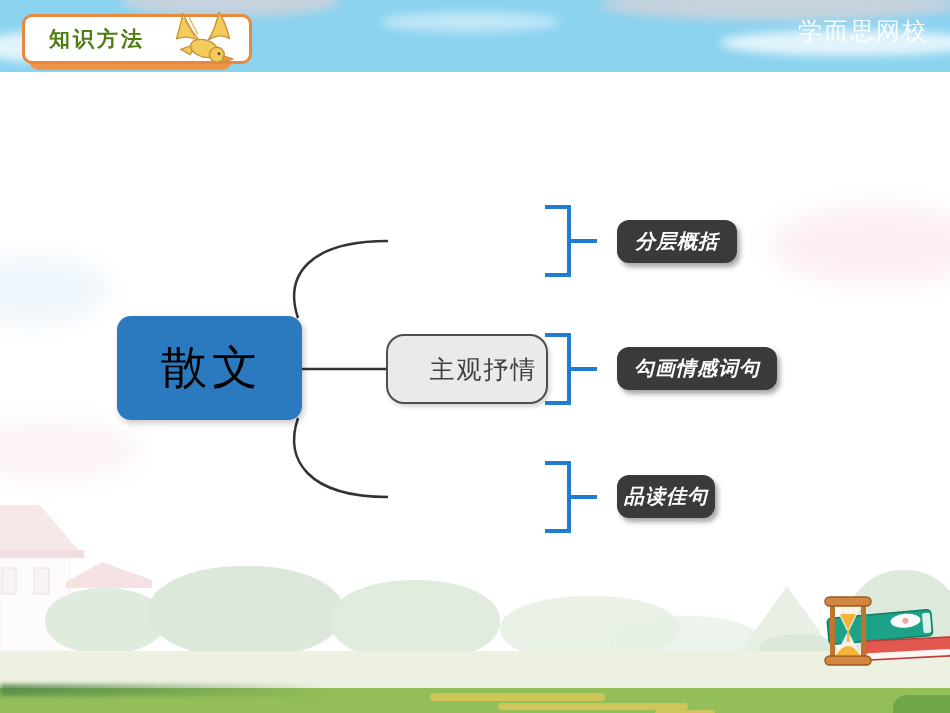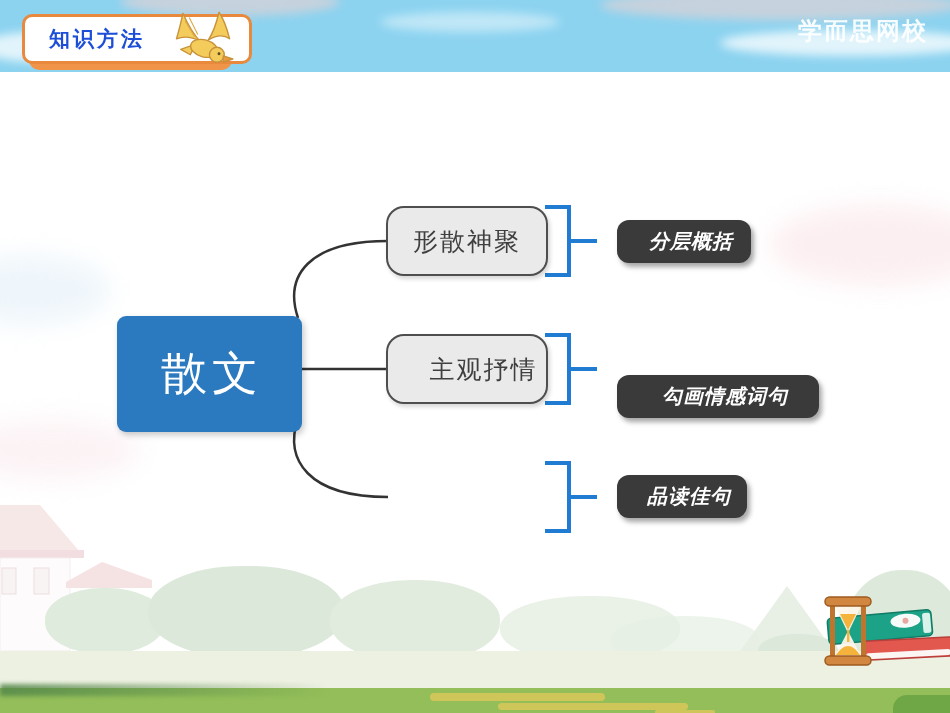--- a/index.html
+++ b/index.html
@@ -10,31 +10,31 @@
   
   .sky{position:absolute;left:0;top:0;width:950px;height:72px;background:var(--sky,#8CD3F0);z-index:1;}
   .cloud{position:absolute;border-radius:50%;filter:blur(5px);}
   .cloud.white{background:rgba(255,255,255,.75);}
   .cloud.pink{background:rgba(246,210,206,.55);}
   
   .wisp{position:absolute;border-radius:50%;filter:blur(12px);z-index:1;}
   
   .watermark{
     position:absolute;top:15px;right:22px;z-index:6;
-    font-size:24px;letter-spacing:2px;color:rgba(255,255,255,.92);font-weight:700;
+    font-size:24px;letter-spacing:2px;color:rgba(255,255,255,.92);font-weight:400;
   }
   
   .badge{position:absolute;left:22px;top:14px;z-index:7;width:240px;height:70px;}
   .badge-back{position:absolute;left:7px;top:9px;width:203px;height:47px;background:var(--badge-shadow-orange,#EF9449);border-radius:10px;}
   .badge-front{
     position:absolute;left:0;top:0;width:200px;height:44px;background:#ffffff;
     border:3px solid var(--badge-orange,#E8893D);border-radius:10px;
     display:flex;align-items:center;padding-left:24px;box-sizing:content-box;
   }
-  .badge-label{font-size:21px;font-weight:bold;color:#1d4ed8;letter-spacing:3px;}
+  .badge-label{font-size:21px;font-weight:bold;color:#4d7c0f;letter-spacing:3px;}
   .bird{position:absolute;left:146px;top:-4px;width:68px;height:64px;}
   
   .title{
     position:absolute;left:52px;top:104px;margin:0;z-index:4;
     font-size:24px;font-weight:bold;color:#333333;letter-spacing:1px;
   }
   
   .scenery{position:absolute;inset:0;z-index:1;}
   .house{position:absolute;left:0;top:478px;opacity:.6;}
   .bush{position:absolute;background:#DFEBDD;border-radius:48%;}
@@ -45,44 +45,43 @@
   .grass-dark-patch{position:absolute;left:893px;top:695px;width:57px;height:18px;background:#6FA646;border-top-left-radius:14px;}
   .streak{position:absolute;background:#D9C85A;border-radius:6px;opacity:.85;}
   .mountain{position:absolute;left:712px;top:586px;width:150px;height:104px;background:#E6EEE3;
     clip-path:polygon(50% 0,100% 100%,0 100%);opacity:.9;}
   .hourglass-books{position:absolute;left:820px;top:592px;width:130px;height:80px;z-index:2;}
   
   .connectors{position:absolute;left:0;top:0;z-index:2;}
   .connector{stroke:#333333;stroke-width:2.5;fill:none;}
   .bracket{stroke:var(--bracket-blue,#1F7CD2);stroke-width:4;fill:none;}
   .root-node{
-    position:absolute;left:117px;top:316px;width:185px;height:116px;z-index:3;
-    background:var(--root-node-blue,#2B7ABF);border-radius:9px;
+    position:absolute;left:117px;top:316px;width:185px;height:104px;z-index:3;
+    background:var(--root-node-blue,#2B7ABF);border-radius:14px;
     display:flex;align-items:center;justify-content:center;
-    color:#ffffff;font-size:46px;letter-spacing:5px;text-indent:5px;
+    color:#000000;font-size:46px;letter-spacing:5px;text-indent:5px;
     box-shadow:2px 3px 6px rgba(0,0,0,.22);
   }
   .feature-box{
     position:absolute;left:386px;width:162px;height:70px;z-index:3;
     background:var(--feature-box-gray,#EAEAEA);
     border:2.5px solid var(--feature-box-border,#4E4E4E);border-radius:18px;
     display:flex;align-items:center;justify-content:center;box-sizing:border-box;
     color:#3F3F3F;font-size:25px;letter-spacing:2px;
     box-shadow:2px 3px 4px rgba(0,0,0,.16);
   }
   .fb1{top:206px;} .fb2{top:334px;padding-left:33px;} .fb3{top:462px;}
   .method-box{
     position:absolute;left:617px;height:43px;z-index:3;
     background:var(--method-box-dark,#3A3A3A);border-radius:12px;
     display:flex;align-items:center;justify-content:center;
     color:#ffffff;font-size:20px;font-weight:bold;font-style:italic;letter-spacing:1px;
     box-shadow:3px 4px 5px rgba(0,0,0,.35);
-    padding-left:14px;
   }
-  .mb1{top:220px;width:120px;} .mb2{top:347px;width:188px;margin-top:28px;} .mb3{top:475px;width:116px;}
+  .mb1{top:220px;width:120px;} .mb2{top:347px;width:160px;} .mb3{top:475px;width:98px;}
   .annotation{
     position:absolute;left:812px;top:340px;width:110px;z-index:3;
     font-size:19px;line-height:27px;letter-spacing:1px;color:#111111;
   }
 </style>
 </head>
 <body>
 
 <div class="stage">
 
@@ -174,21 +173,20 @@
     <path class="connector" d="M298,318 C284,276 308,241 388,241"></path>
     <path class="connector" d="M302,369 H388"></path>
     <path class="connector" d="M298,418 C284,460 308,497 388,497"></path>
     <path class="bracket" d="M545,207 H569 V275 H545 M569,241 H597"></path>
     <path class="bracket" d="M545,335 H569 V403 H545 M569,369 H597"></path>
     <path class="bracket" d="M545,463 H569 V531 H545 M569,497 H597"></path>
   </svg>
 
   <div class="root-node">散文</div>
 
-  <div class="feature-box fb1">形散神聚</div>
   <div class="feature-box fb2">主观抒情</div>
 
   <div class="method-box mb1">分层概括</div>
   <div class="method-box mb2">勾画情感词句</div>
   <div class="method-box mb3">品读佳句</div>
 
 
 </div>
 
 </body></html>

